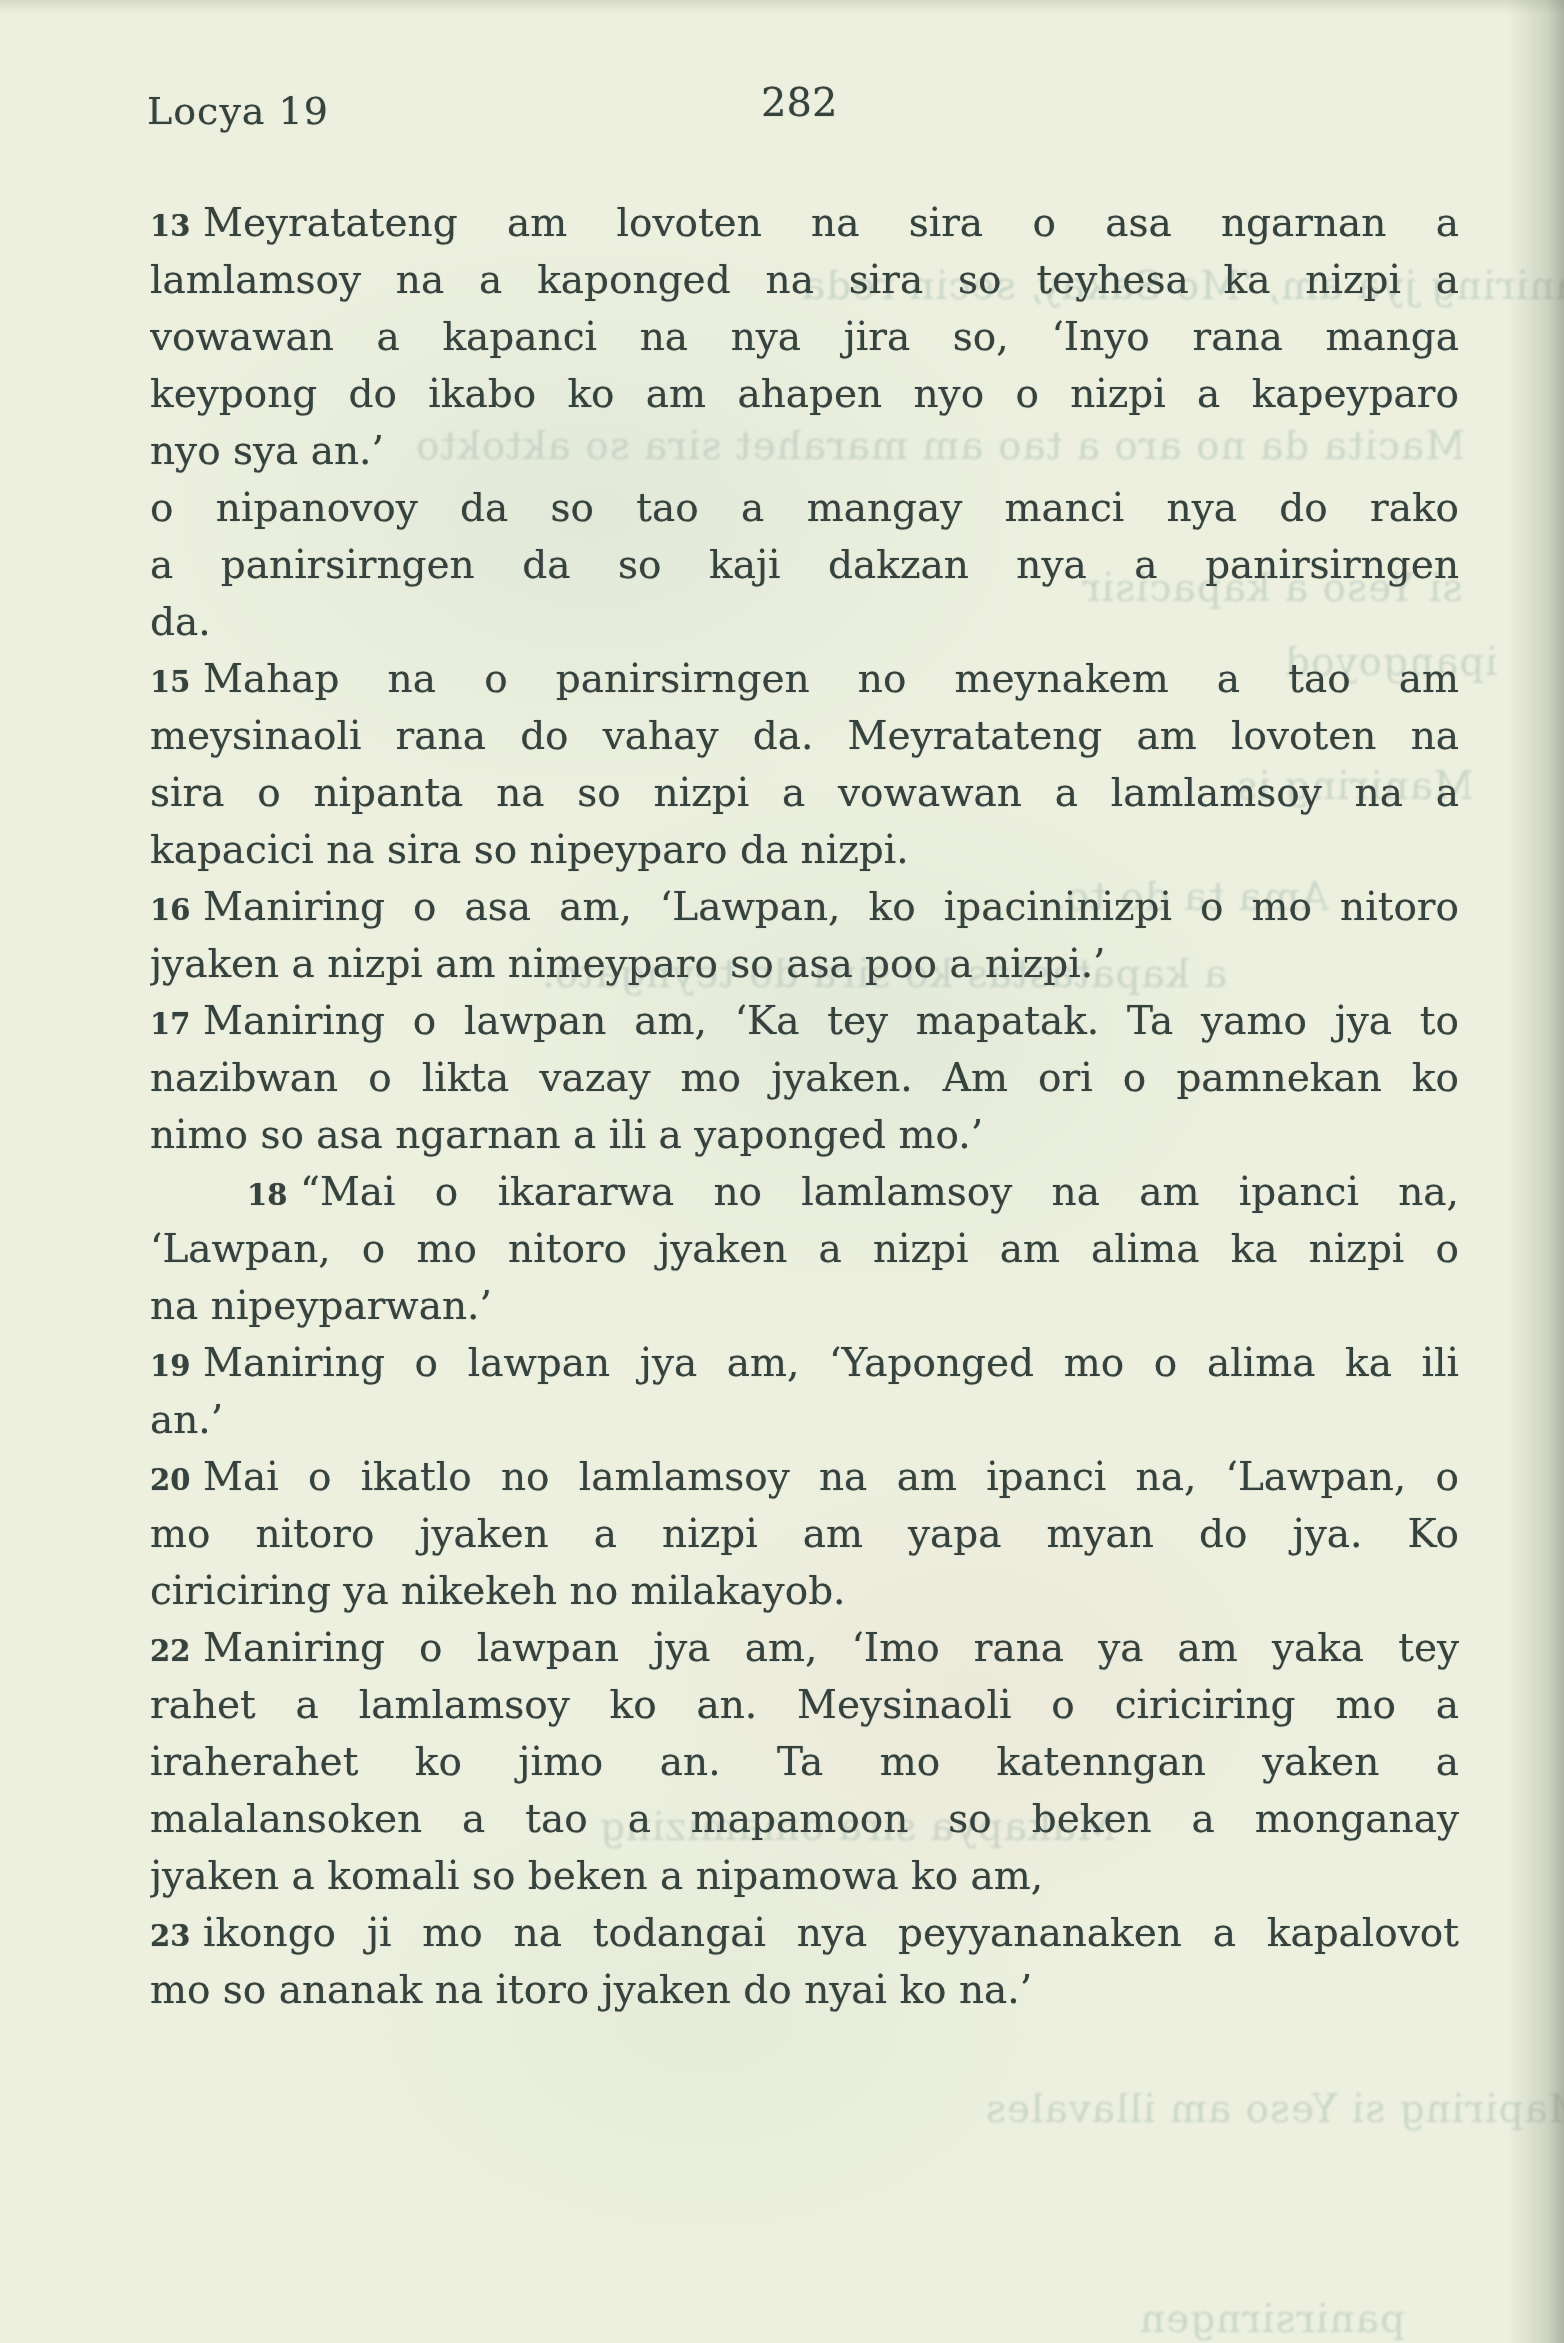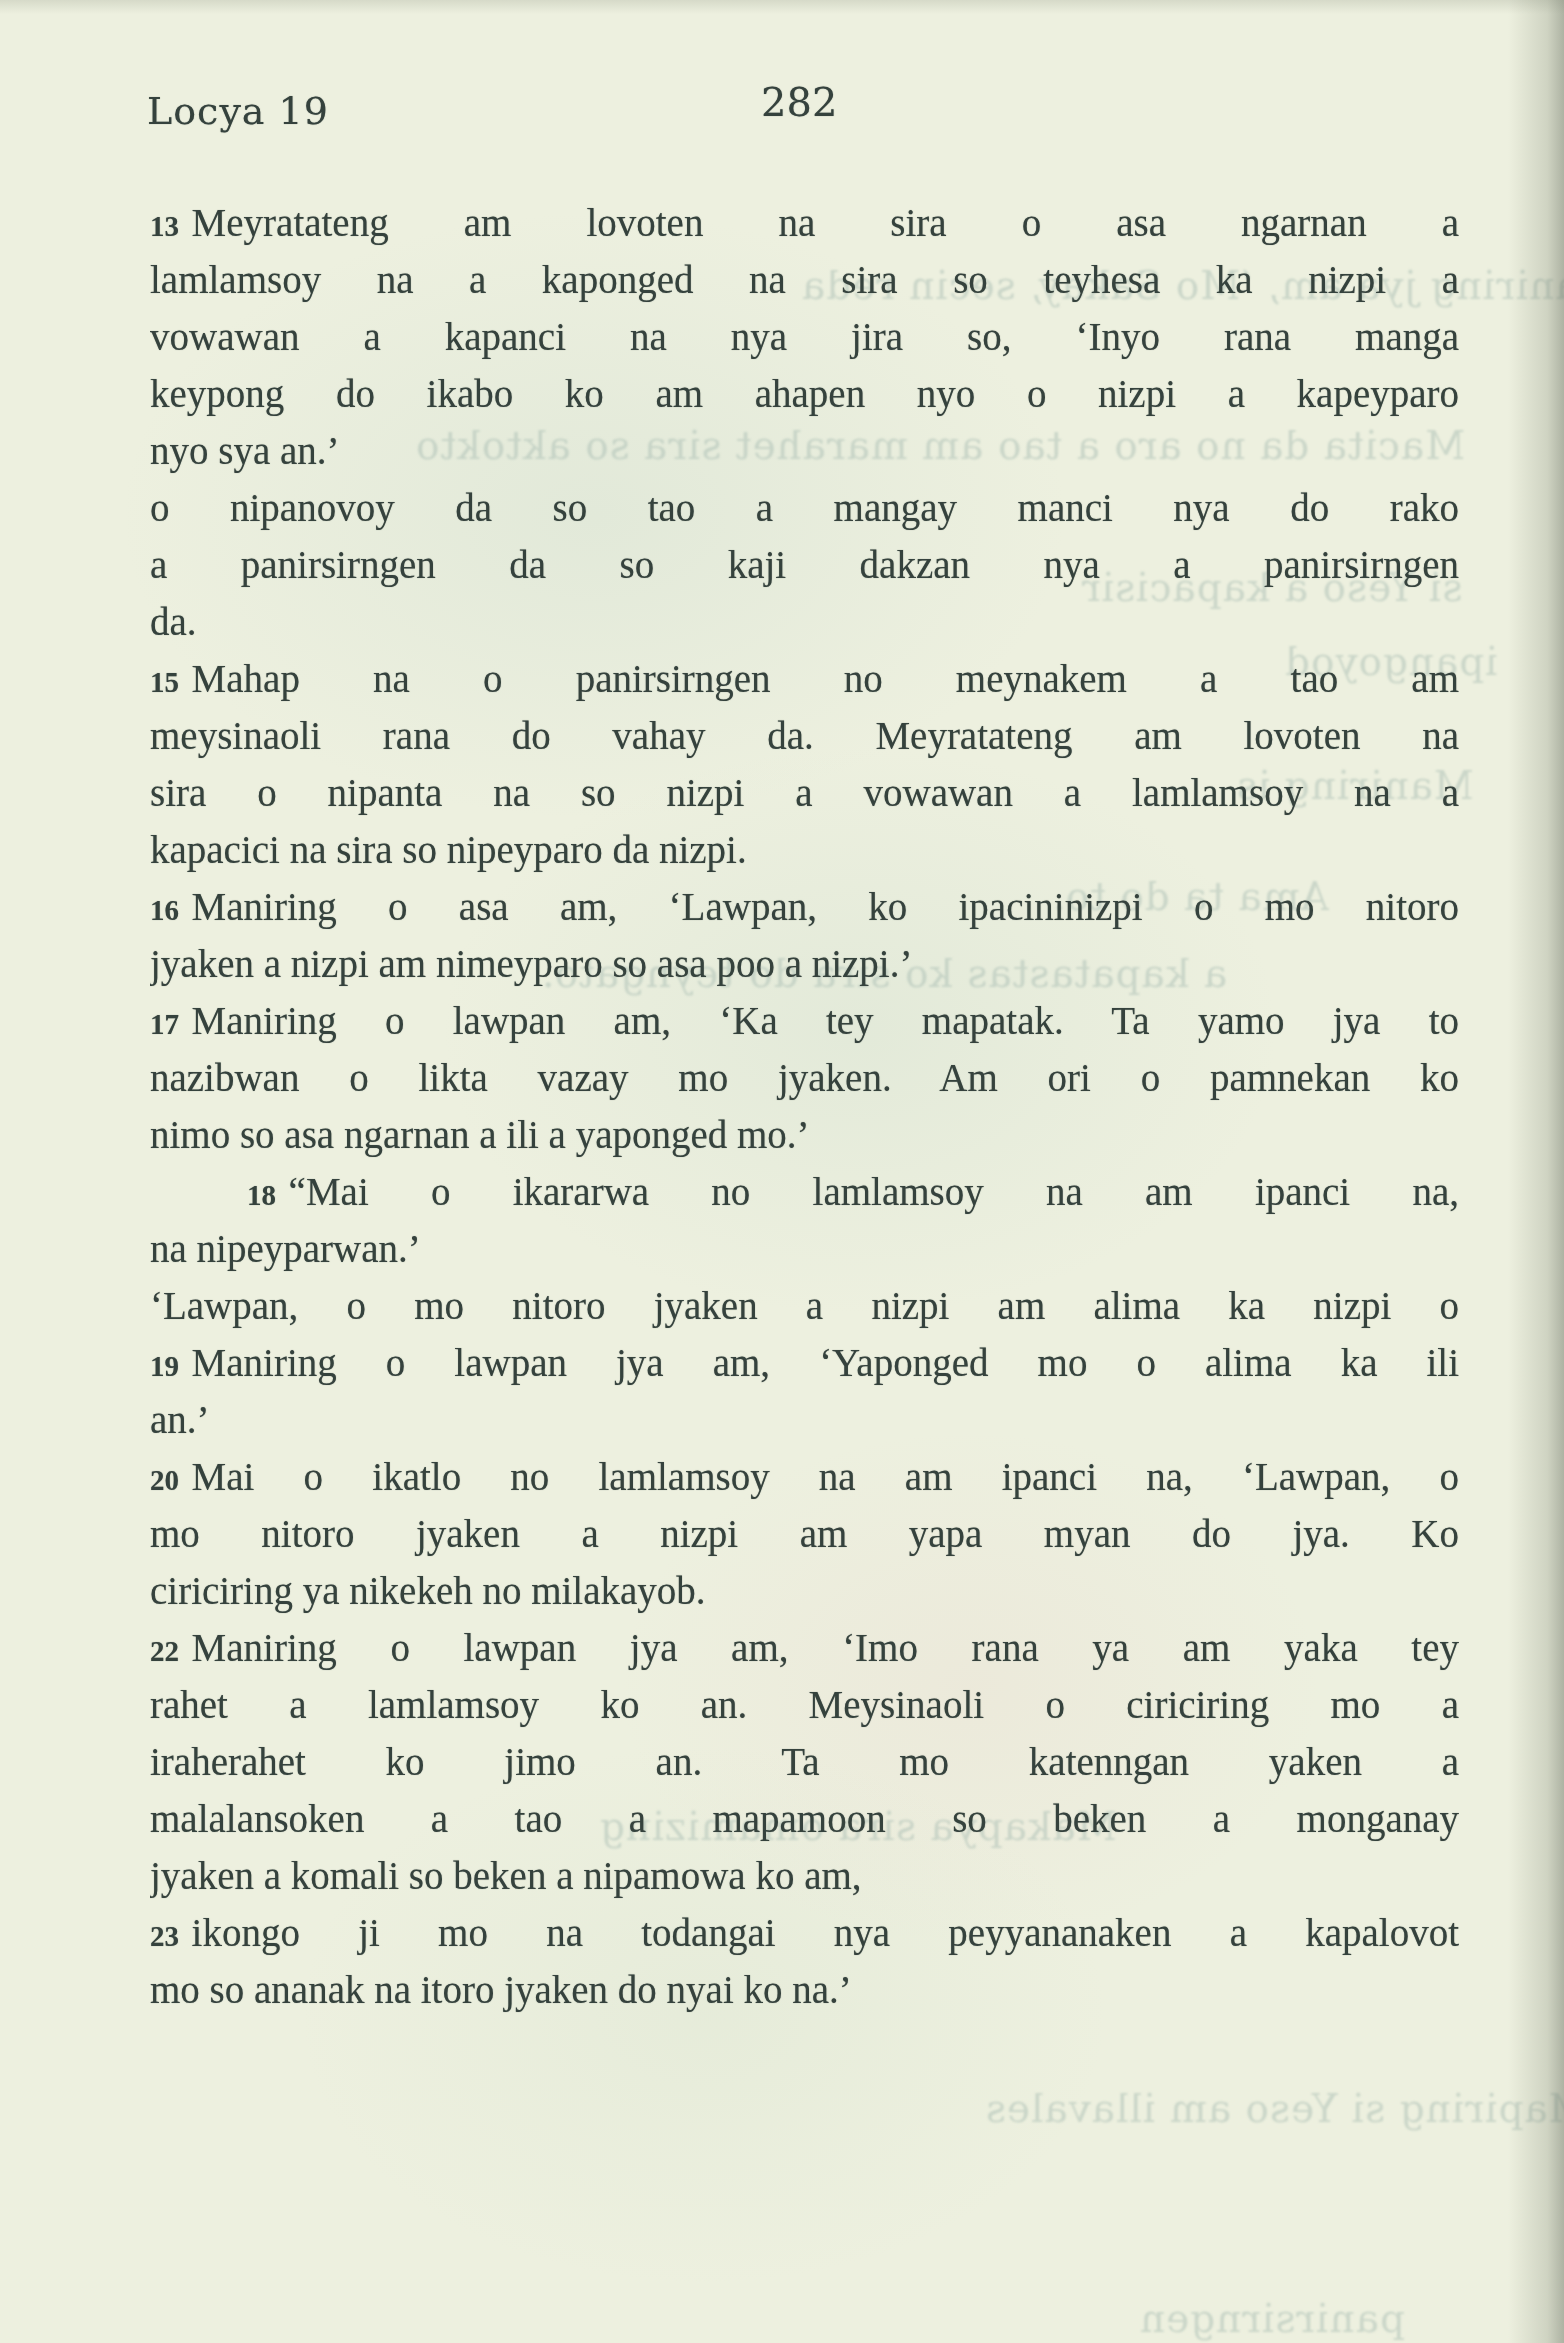--- a/index.html
+++ b/index.html
@@ -43,21 +43,21 @@
     text-shadow:0 0 1px rgba(53,66,61,0.55);}
   .scripture{
     position:absolute;top:194px;left:150px;width:1309px;
     font-size:39px;line-height:57px;
     text-shadow:0 0 1px rgba(53,66,61,0.5);
   }
   .verse{margin:0;}
   .vline{
     text-align:justify;
     text-align-last:justify;
-    height:57px;overflow:hidden;font-family:Liberation Serif, serif;
+    height:57px;overflow:hidden;
   }
   .vline.last{text-align-last:left;}
   .vline.indent{padding-left:97px;}
   .vnum{font-weight:bold;font-size:29px;padding-right:12.6px;}
 </style>
 </head>
 <body>
 
 <div class="page">
   <div class="bleed-layer">
@@ -99,22 +99,22 @@
         <div class="vline"><span class="vnum">16</span>Maniring o asa am, ‘Lawpan, ko ipacininizpi o mo nitoro</div>
         <div class="vline last">jyaken a nizpi am nimeyparo so asa poo a nizpi.’</div>
       </div>
       <div class="verse">
         <div class="vline"><span class="vnum">17</span>Maniring o lawpan am, ‘Ka tey mapatak. Ta yamo jya to</div>
         <div class="vline">nazibwan o likta vazay mo jyaken. Am ori o pamnekan ko</div>
         <div class="vline last">nimo so asa ngarnan a ili a yaponged mo.’</div>
       </div>
       <div class="verse">
         <div class="vline indent"><span class="vnum">18</span>“Mai o ikararwa no lamlamsoy na am ipanci na,</div>
+        <div class="vline">‘Lawpan, o mo nitoro jyaken a nizpi am alima ka nizpi o</div>
         <div class="vline last">na nipeyparwan.’</div>
-        <div class="vline">‘Lawpan, o mo nitoro jyaken a nizpi am alima ka nizpi o</div>
       </div>
       <div class="verse">
         <div class="vline"><span class="vnum">19</span>Maniring o lawpan jya am, ‘Yaponged mo o alima ka ili</div>
         <div class="vline last">an.’</div>
       </div>
       <div class="verse">
         <div class="vline"><span class="vnum">20</span>Mai o ikatlo no lamlamsoy na am ipanci na, ‘Lawpan, o</div>
         <div class="vline">mo nitoro jyaken a nizpi am yapa myan do jya. Ko</div>
         <div class="vline last">ciriciring ya nikekeh no milakayob.</div>
       </div>

